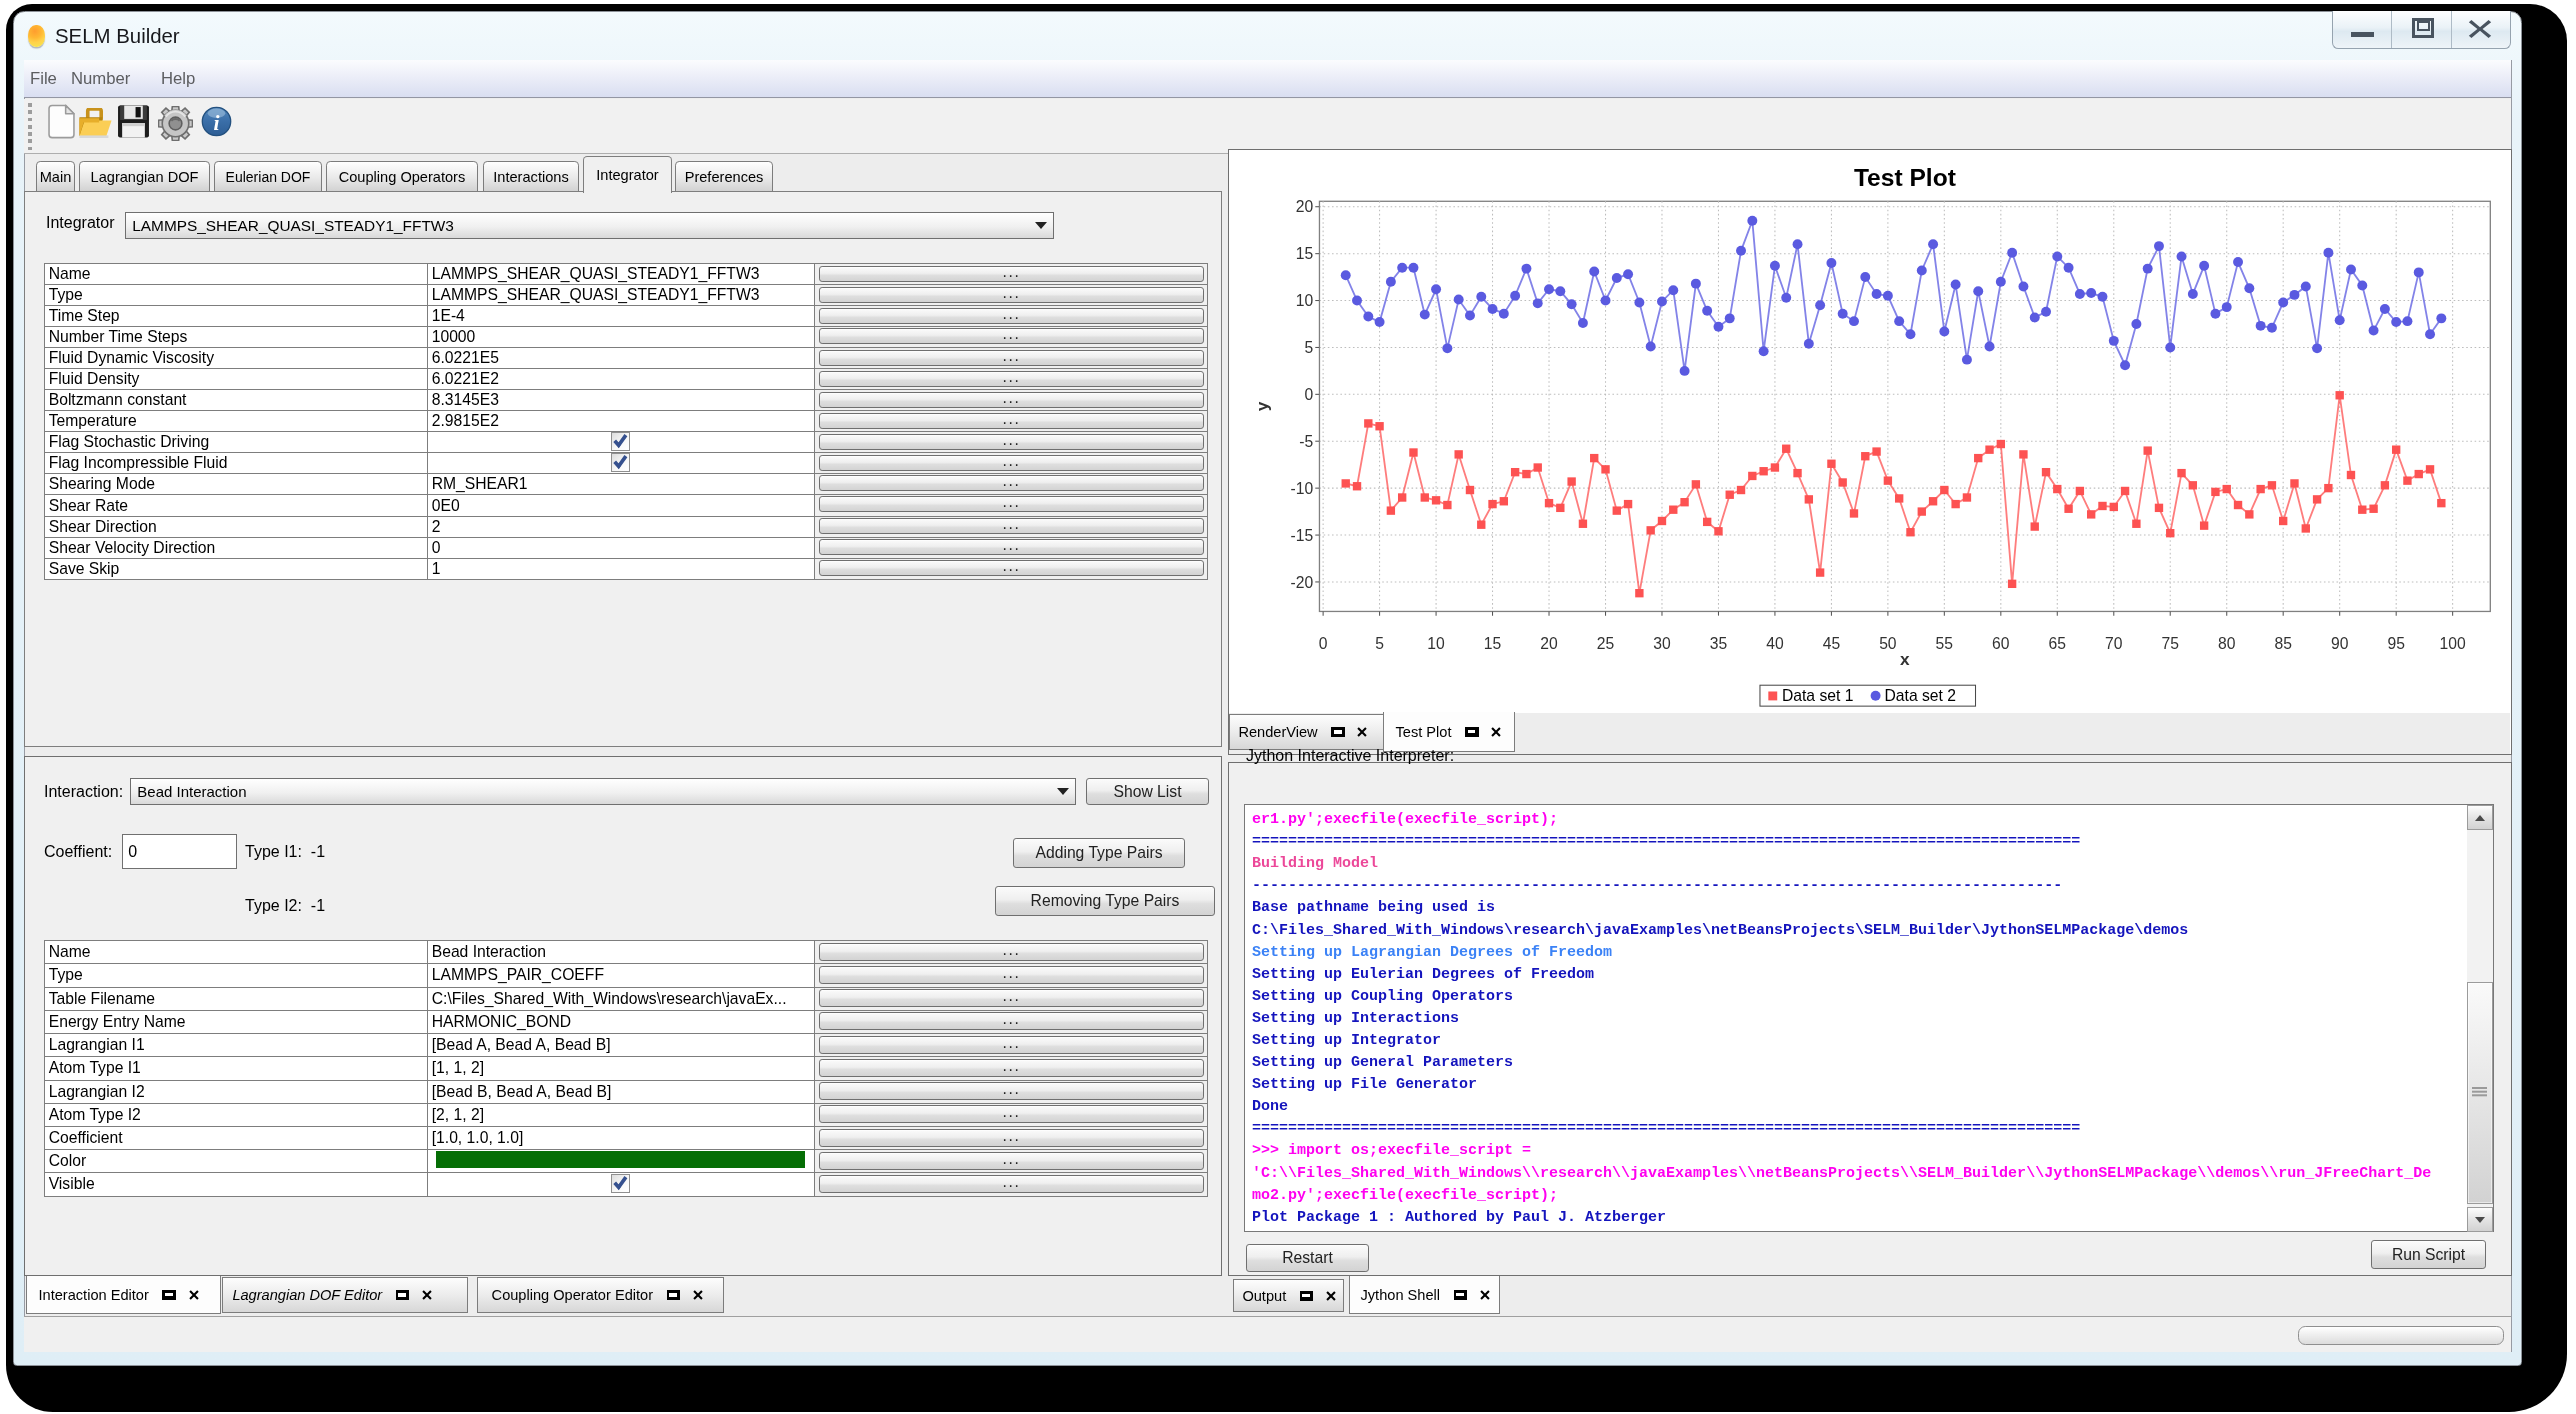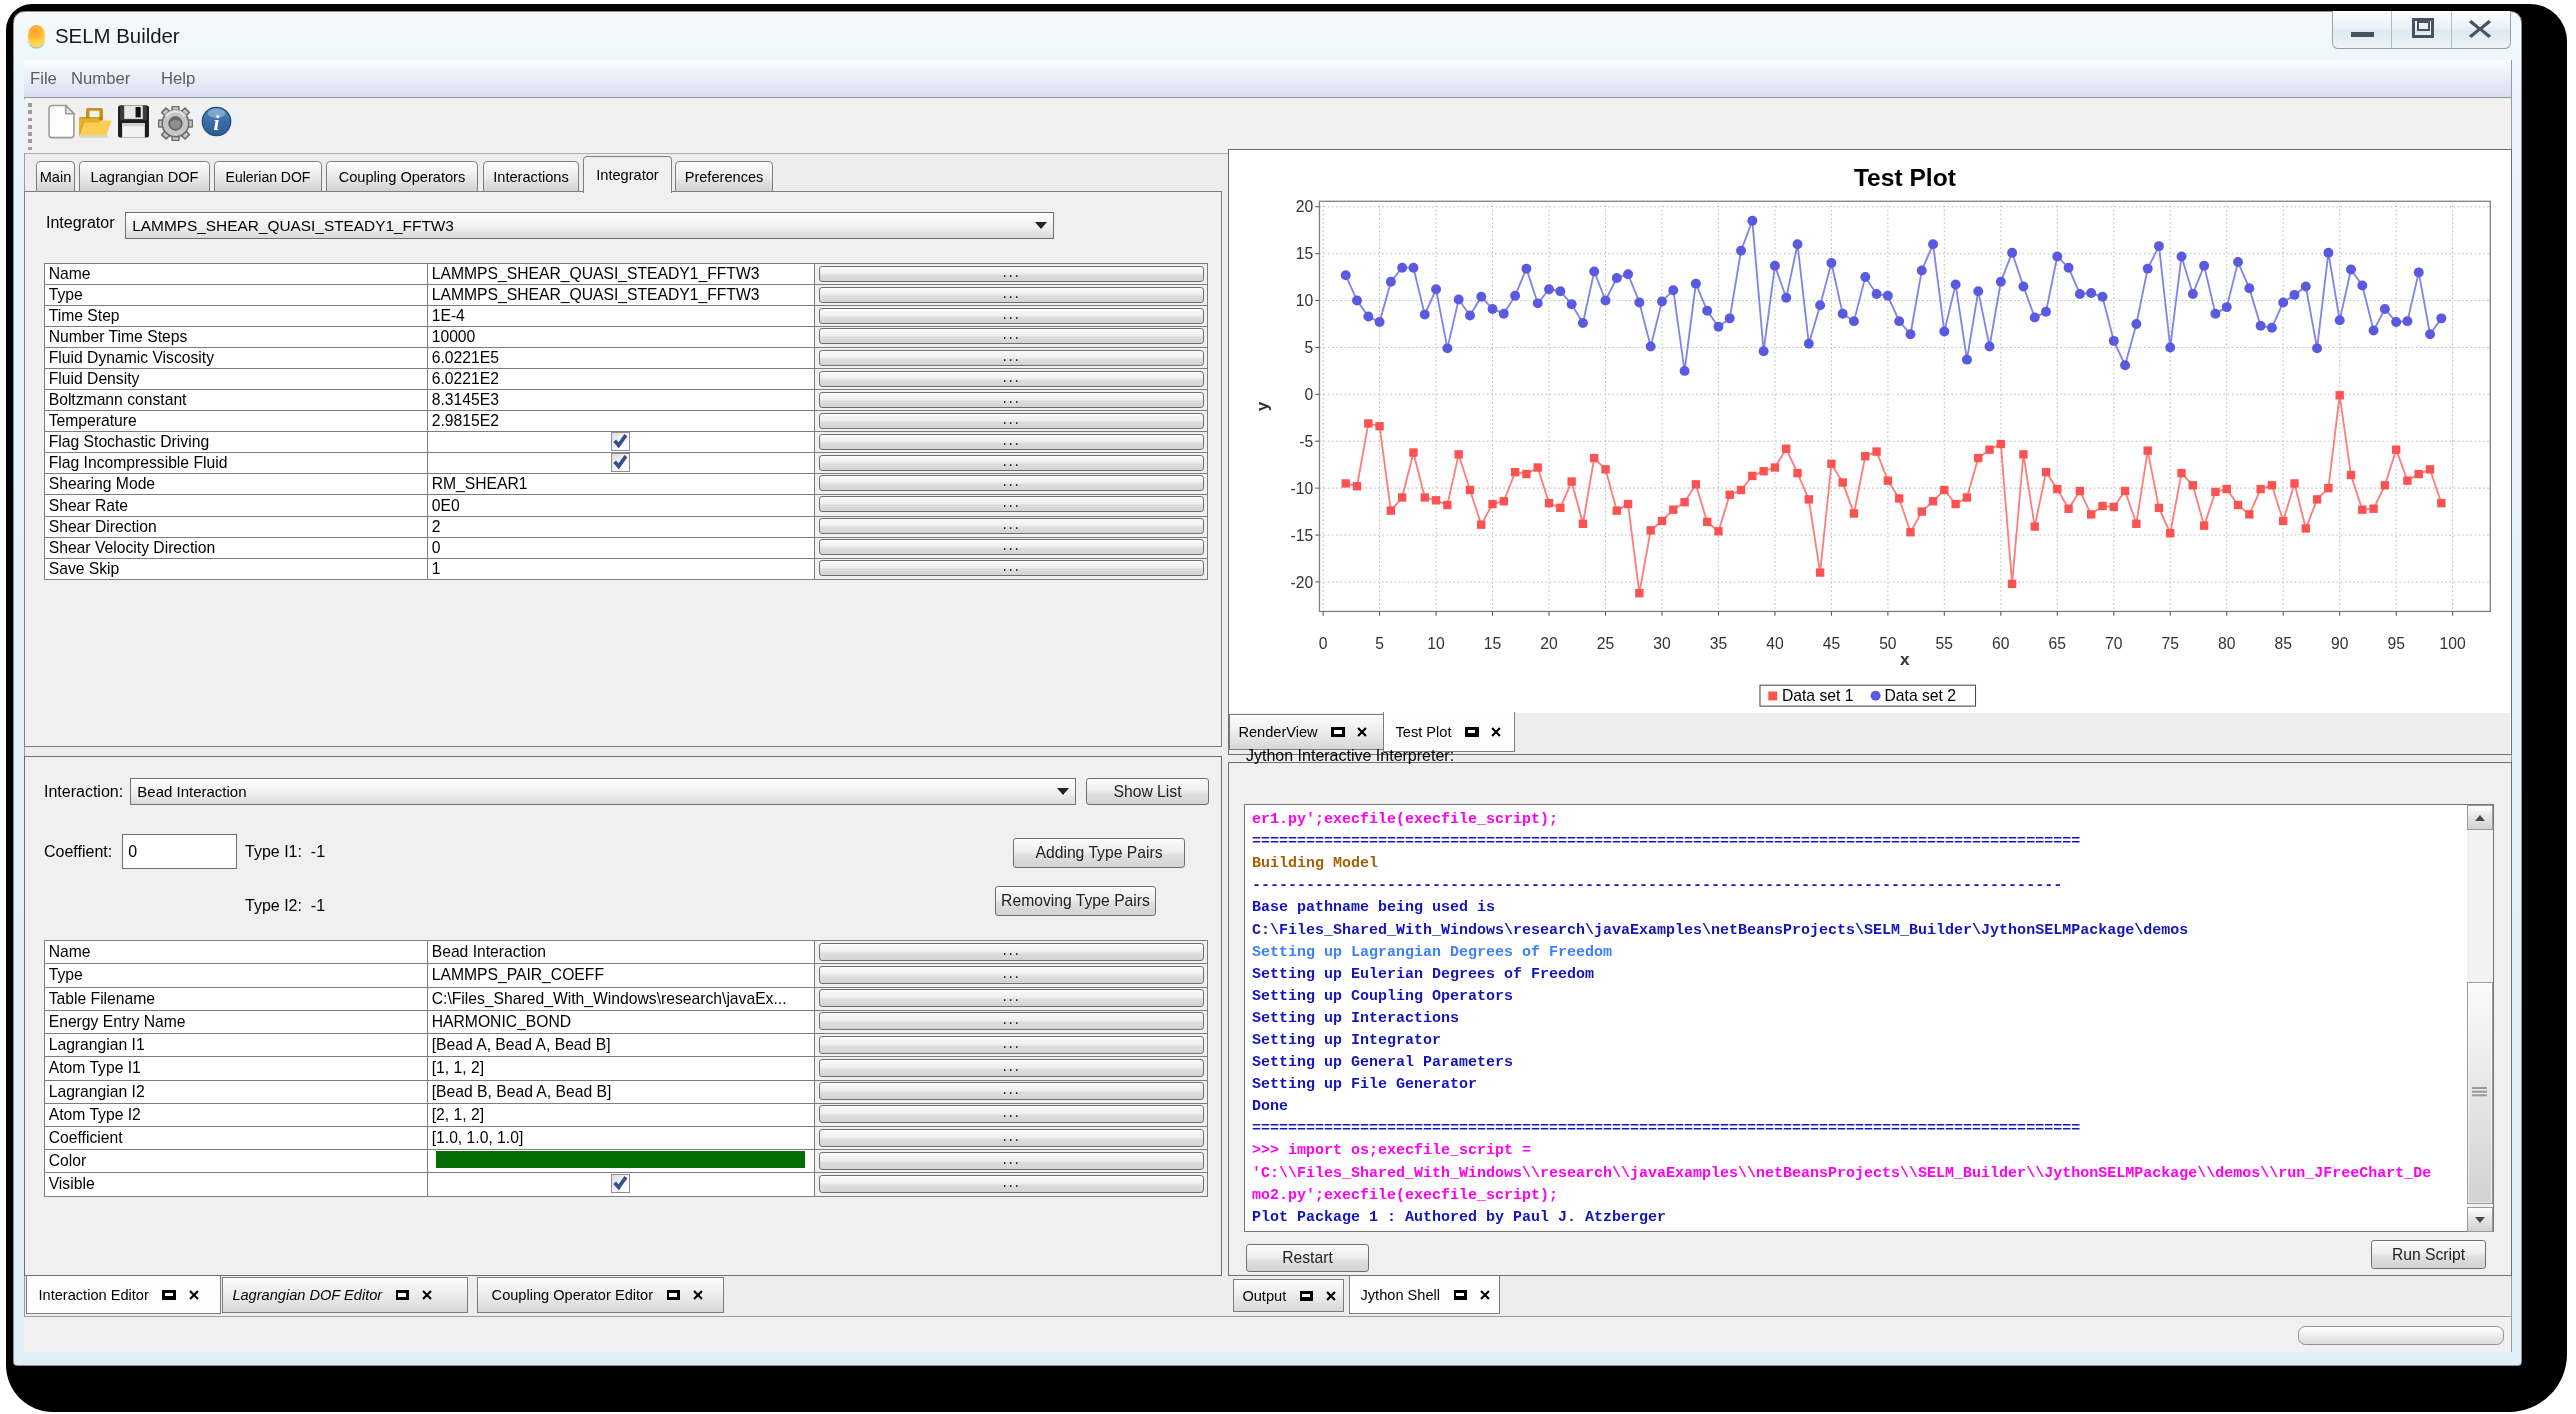--- a/index.html
+++ b/index.html
@@ -570,21 +570,21 @@
 <div class="abs" style="left:130px;top:778px;width:946px;height:27px;border:1px solid #6f6f6f;background:linear-gradient(#ffffff,#f0f0f0 55%,#d9d9d9);">
     <div style="position:absolute;left:6.3px;top:0;height:100%;display:flex;align-items:center;font-size:15px;color:#000;white-space:nowrap;">Bead Interaction</div>
     <div style="position:absolute;left:926px;top:9px;width:0;height:0;border-left:6.3px solid transparent;border-right:6.3px solid transparent;border-top:7.3px solid #222;"></div>
   </div>
 <div class="abs btn" style="left:1086px;top:778px;width:123px;height:27px;font-size:15.7px;">Show List</div>
 <div class="abs" style="left:44px;top:834px;height:35px;display:flex;align-items:center;font-size:16px;">Coeffient:</div>
 <div class="abs" style="left:122px;top:834px;width:115px;height:35px;background:#fff;border:1px solid #707070;display:flex;align-items:center;padding-left:5.2px;font-size:16px;">0</div>
 <div class="abs" style="left:245px;top:834px;height:35px;display:flex;align-items:center;font-size:16px;">Type I1:&nbsp;&nbsp;-1</div>
 <div class="abs" style="left:245px;top:891px;height:29px;display:flex;align-items:center;font-size:16px;">Type I2:&nbsp;&nbsp;-1</div>
 <div class="abs btn" style="left:1013px;top:838px;width:172px;height:30px;font-size:15.7px;">Adding Type Pairs</div>
-<div class="abs btn" style="left:995px;top:886px;width:161px;height:30px;font-size:15.7px;">Removing Type Pairs</div>
+<div class="abs btn" style="left:995px;top:886px;width:220px;height:30px;font-size:15.7px;">Removing Type Pairs</div>
 <div class="abs" style="left:44px;top:940px;z-index:2;">
     <table class="grid" style="width:1164px;height:256px;border:1.6px solid #1c1c1c;">
       <colgroup>
         <col style="width:383px;">
         <col style="width:387px;">
         <col>
       </colgroup>
       <tbody>
         <tr style="height:23px;">
           <td>Name</td>
@@ -709,21 +709,21 @@
     </span>
     <svg style="margin-left:12.6px;" width="10" height="10" viewBox="0 0 19 19">
       <path d="M2 2 L17 17 M17 2 L2 17" stroke="#000" stroke-width="4"></path>
     </svg>
   </div>
 <div class="abs" style="left:1228px;top:762px;width:1284px;height:514px;border:1px solid #6f6f6f;background:#f0f0f0;"></div>
 <div class="abs" style="left:1246px;top:746px;height:19px;display:flex;align-items:center;font-size:16px;">Jython Interactive Interpreter:</div>
 <div class="abs" style="left:1244px;top:804px;width:1250px;height:428px;border:1px solid #787878;background:#ffffff;"></div>
 <div class="abs mono" style="left:1252px;top:811px;color:#ff00f0;">er1.py';execfile(execfile_script);</div>
 <div class="abs mono" style="left:1252px;top:833px;color:#1414bd;">============================================================================================</div>
-<div class="abs mono" style="left:1252px;top:855px;color:#a16207;">Building Model</div>
+<div class="abs mono" style="left:1252px;top:855px;color:#ec4899;">Building Model</div>
 <div class="abs mono" style="left:1252px;top:877px;color:#1414bd;">------------------------------------------------------------------------------------------</div>
 <div class="abs mono" style="left:1252px;top:899px;color:#1414bd;">Base pathname being used is</div>
 <div class="abs mono" style="left:1252px;top:922px;color:#1414bd;">C:\Files_Shared_With_Windows\research\javaExamples\netBeansProjects\SELM_Builder\JythonSELMPackage\demos</div>
 <div class="abs mono" style="left:1252px;top:944px;color:#3b82f6;text-align:center;">Setting up Lagrangian Degrees of Freedom</div>
 <div class="abs mono" style="left:1252px;top:966px;color:#1414bd;">Setting up Eulerian Degrees of Freedom</div>
 <div class="abs mono" style="left:1252px;top:988px;color:#1414bd;">Setting up Coupling Operators</div>
 <div class="abs mono" style="left:1252px;top:1010px;color:#1414bd;">Setting up Interactions</div>
 <div class="abs mono" style="left:1252px;top:1032px;color:#1414bd;">Setting up Integrator</div>
 <div class="abs mono" style="left:1252px;top:1054px;color:#1414bd;">Setting up General Parameters</div>
 <div class="abs mono" style="left:1252px;top:1076px;color:#1414bd;">Setting up File Generator</div>

